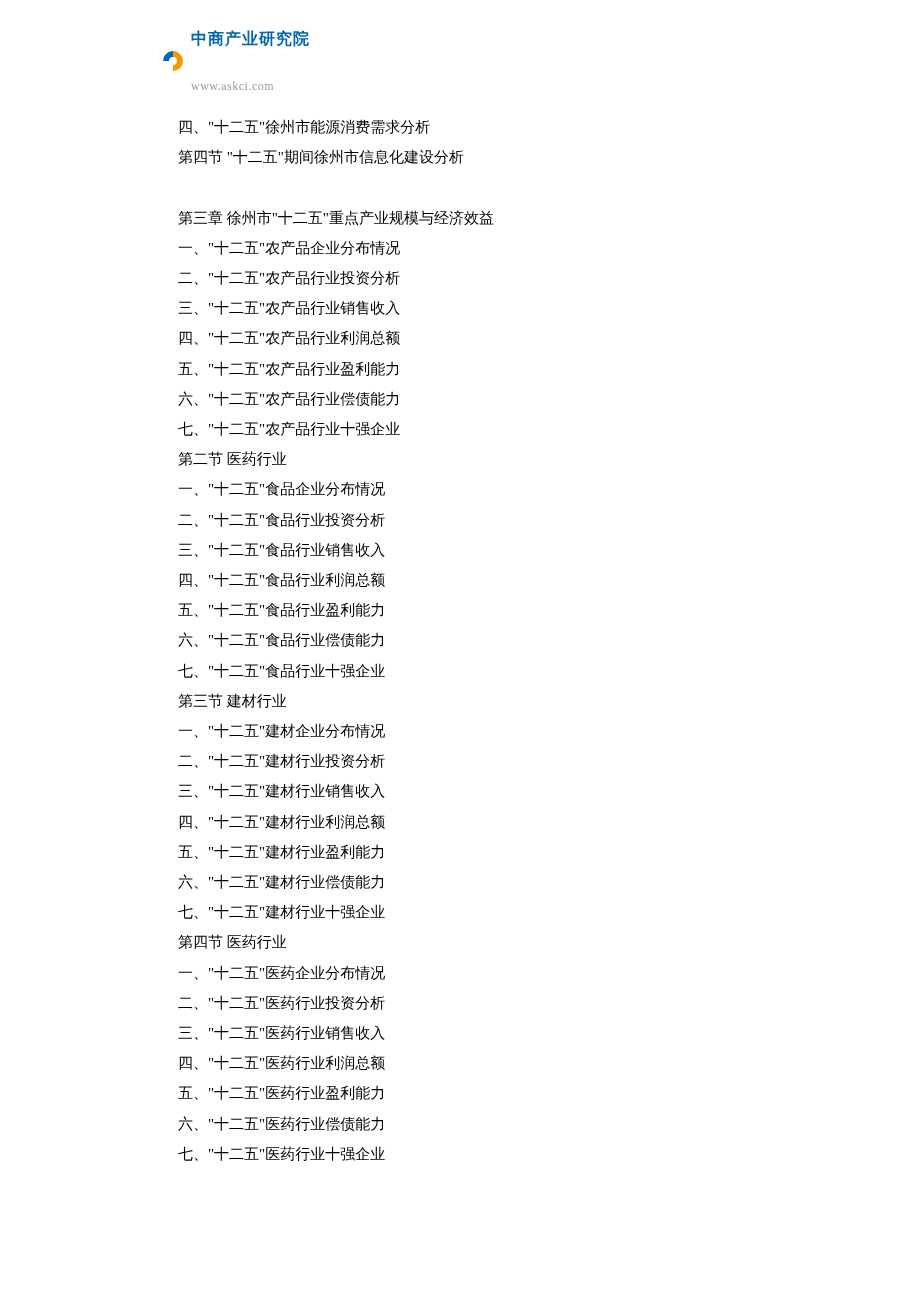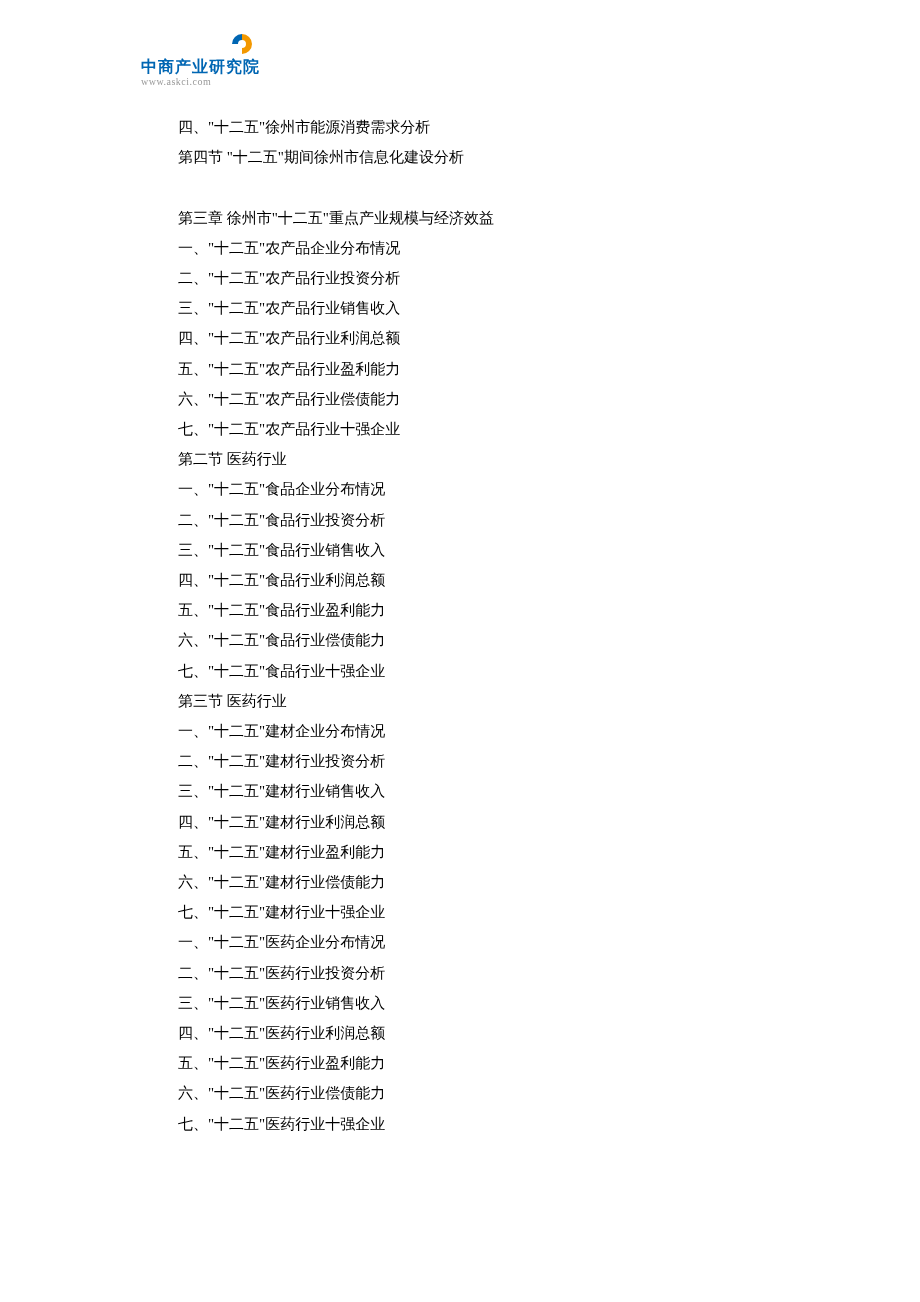--- a/index.html
+++ b/index.html
@@ -10,24 +10,23 @@
     body {
       width: 920px;
       min-height: 1302px;
       background: #ffffff;
       font-family: "SimSun", "宋体", serif;
       position: relative;
     }
     .logo-area {
       position: absolute;
       top: 30px;
-      left: 141px;
+      left: 159px;
       display: flex;
-      align-items: flex-end;
-      flex-direction: column;
+      align-items: center;
     }
     .logo-icon {
       width: 28px;
       height: 28px;
       position: relative;
       margin-right: 4px;
     }
     .logo-icon svg {
       width: 100%;
       height: 100%;
@@ -38,23 +37,24 @@
       line-height: 1.1;
     }
     .logo-chinese {
       font-size: 16px;
       font-weight: bold;
       color: #0066b3;
       font-family: "Microsoft YaHei", "SimHei", sans-serif;
       letter-spacing: 1px;
     }
     .logo-url {
-      font-size: 10px;
+      font-size: 12px;
       color: #999999;
       letter-spacing: 0.5px;
+      margin-top: 32px;
     }
     .content {
       position: absolute;
       top: 112px;
       left: 178px;
       width: 600px;
     }
     .line {
       font-size: 15px;
       color: #000000;
@@ -94,28 +94,29 @@
     <div class="line">六、"十二五"农产品行业偿债能力</div>
     <div class="line">七、"十二五"农产品行业十强企业</div>
     <div class="line">第二节  医药行业</div>
     <div class="line">一、"十二五"食品企业分布情况</div>
     <div class="line">二、"十二五"食品行业投资分析</div>
     <div class="line">三、"十二五"食品行业销售收入</div>
     <div class="line">四、"十二五"食品行业利润总额</div>
     <div class="line">五、"十二五"食品行业盈利能力</div>
     <div class="line">六、"十二五"食品行业偿债能力</div>
     <div class="line">七、"十二五"食品行业十强企业</div>
-    <div class="line">第三节  医药行业</div>
+    <div class="line">第三节  建材行业</div>
     <div class="line">一、"十二五"建材企业分布情况</div>
     <div class="line">二、"十二五"建材行业投资分析</div>
     <div class="line">三、"十二五"建材行业销售收入</div>
     <div class="line">四、"十二五"建材行业利润总额</div>
     <div class="line">五、"十二五"建材行业盈利能力</div>
     <div class="line">六、"十二五"建材行业偿债能力</div>
     <div class="line">七、"十二五"建材行业十强企业</div>
+    <div class="line">第四节  医药行业</div>
     <div class="line">一、"十二五"医药企业分布情况</div>
     <div class="line">二、"十二五"医药行业投资分析</div>
     <div class="line">三、"十二五"医药行业销售收入</div>
     <div class="line">四、"十二五"医药行业利润总额</div>
     <div class="line">五、"十二五"医药行业盈利能力</div>
     <div class="line">六、"十二五"医药行业偿债能力</div>
     <div class="line">七、"十二五"医药行业十强企业</div>
   </div>
 
 </body></html>

